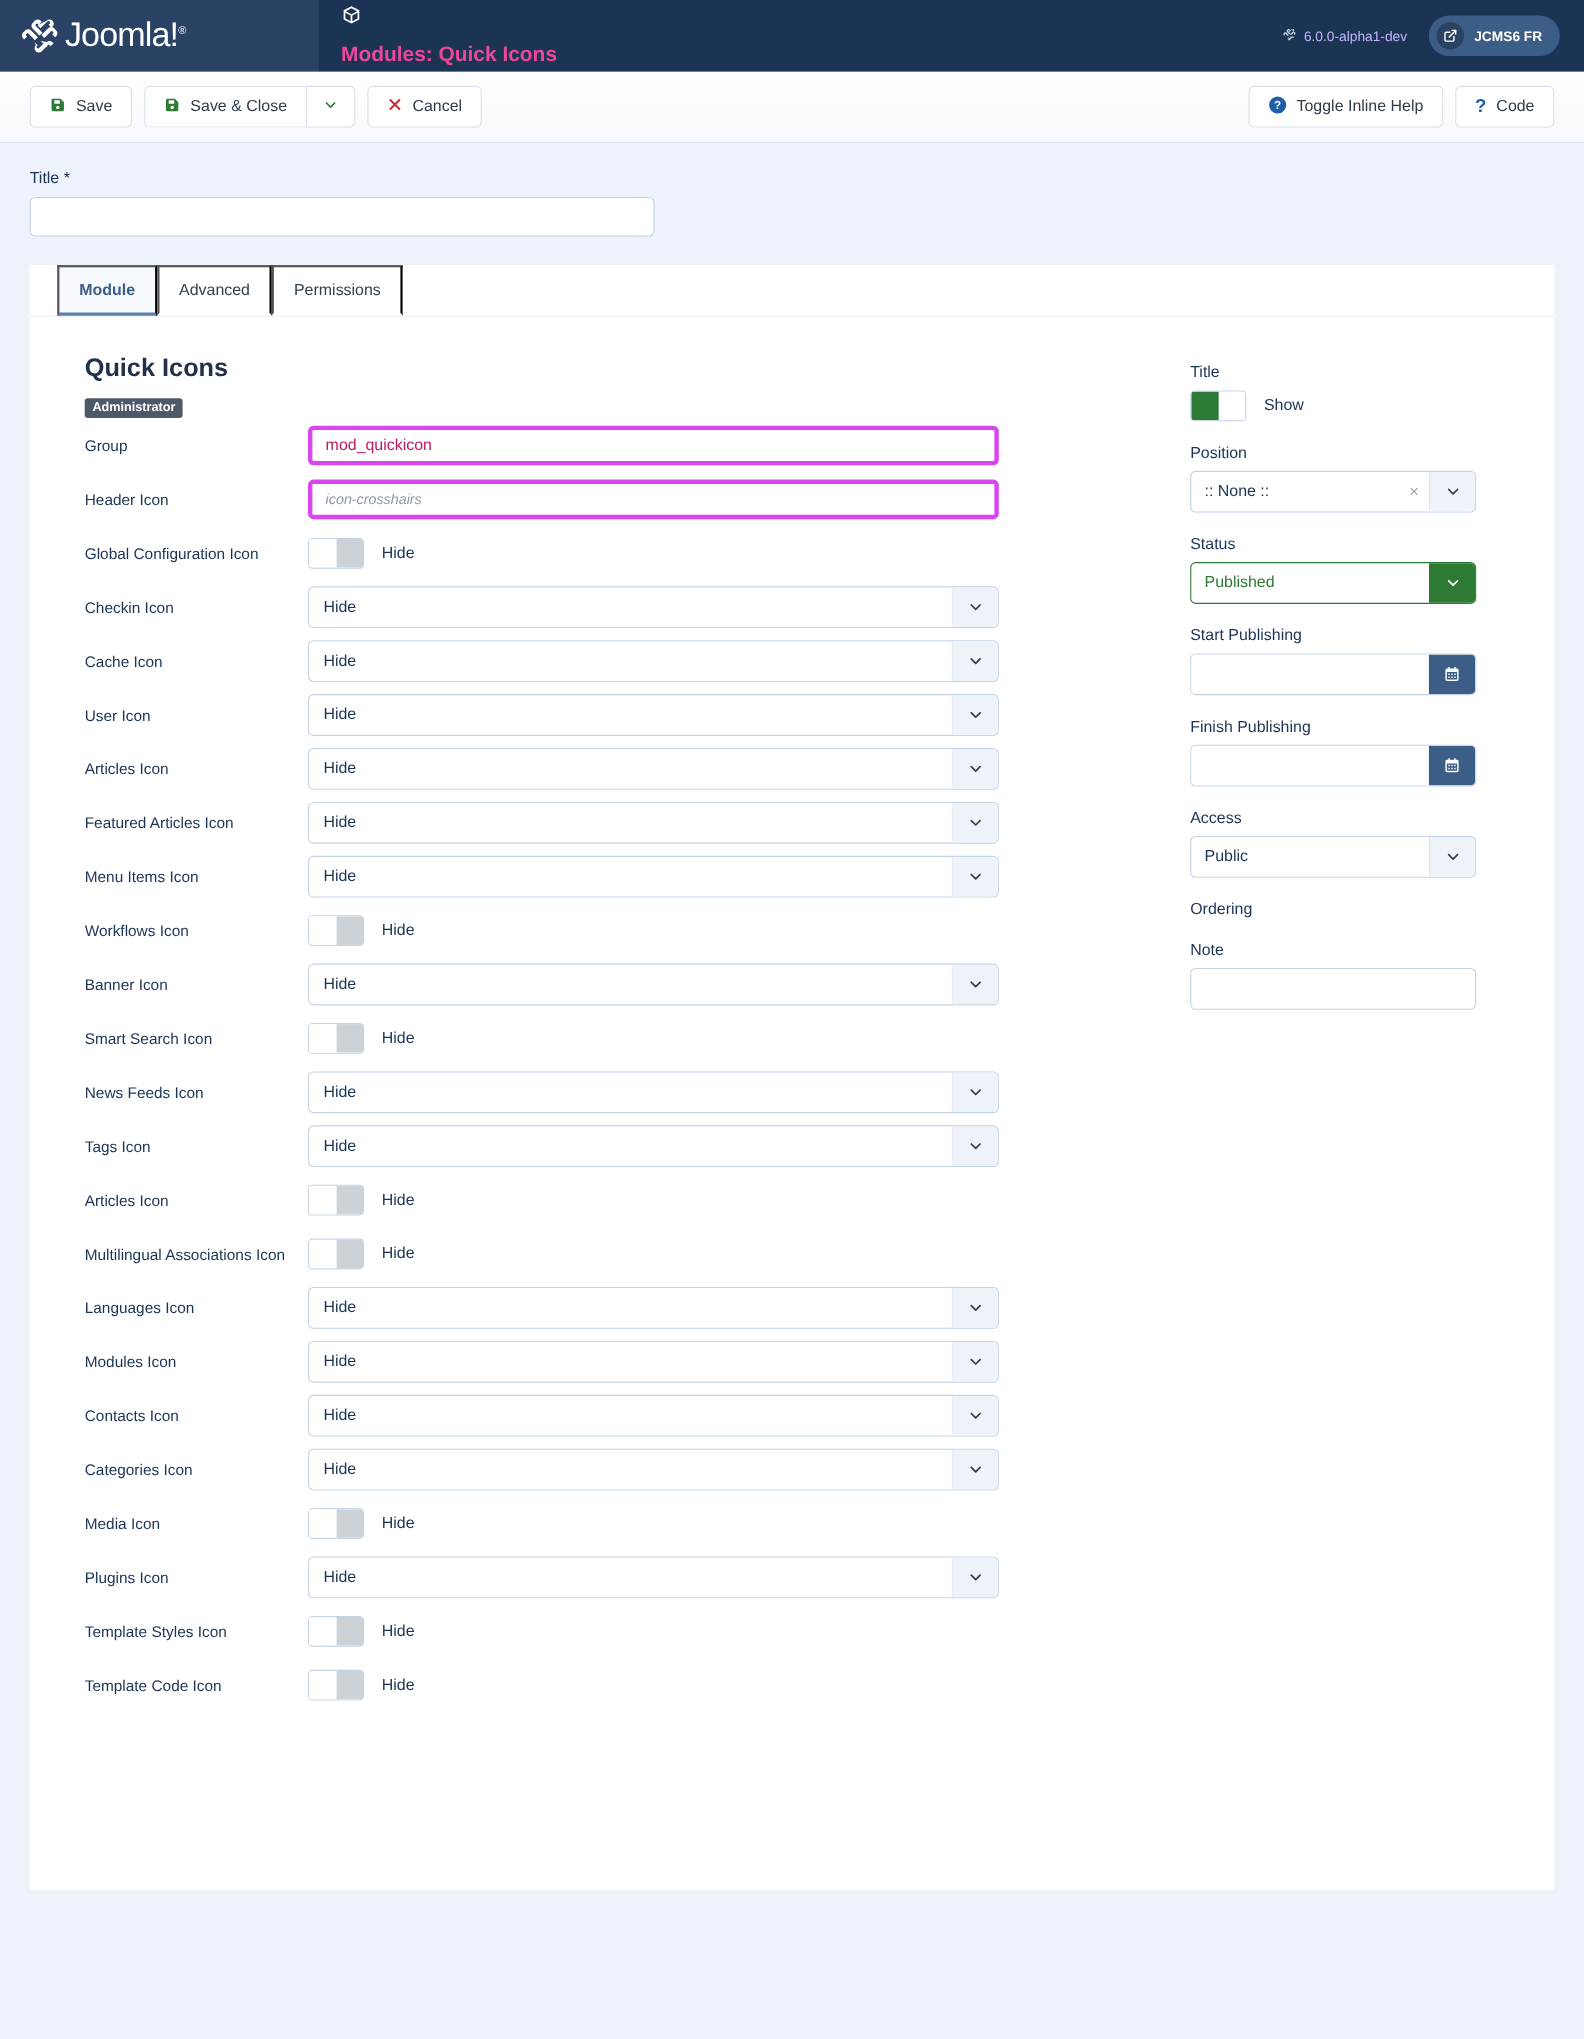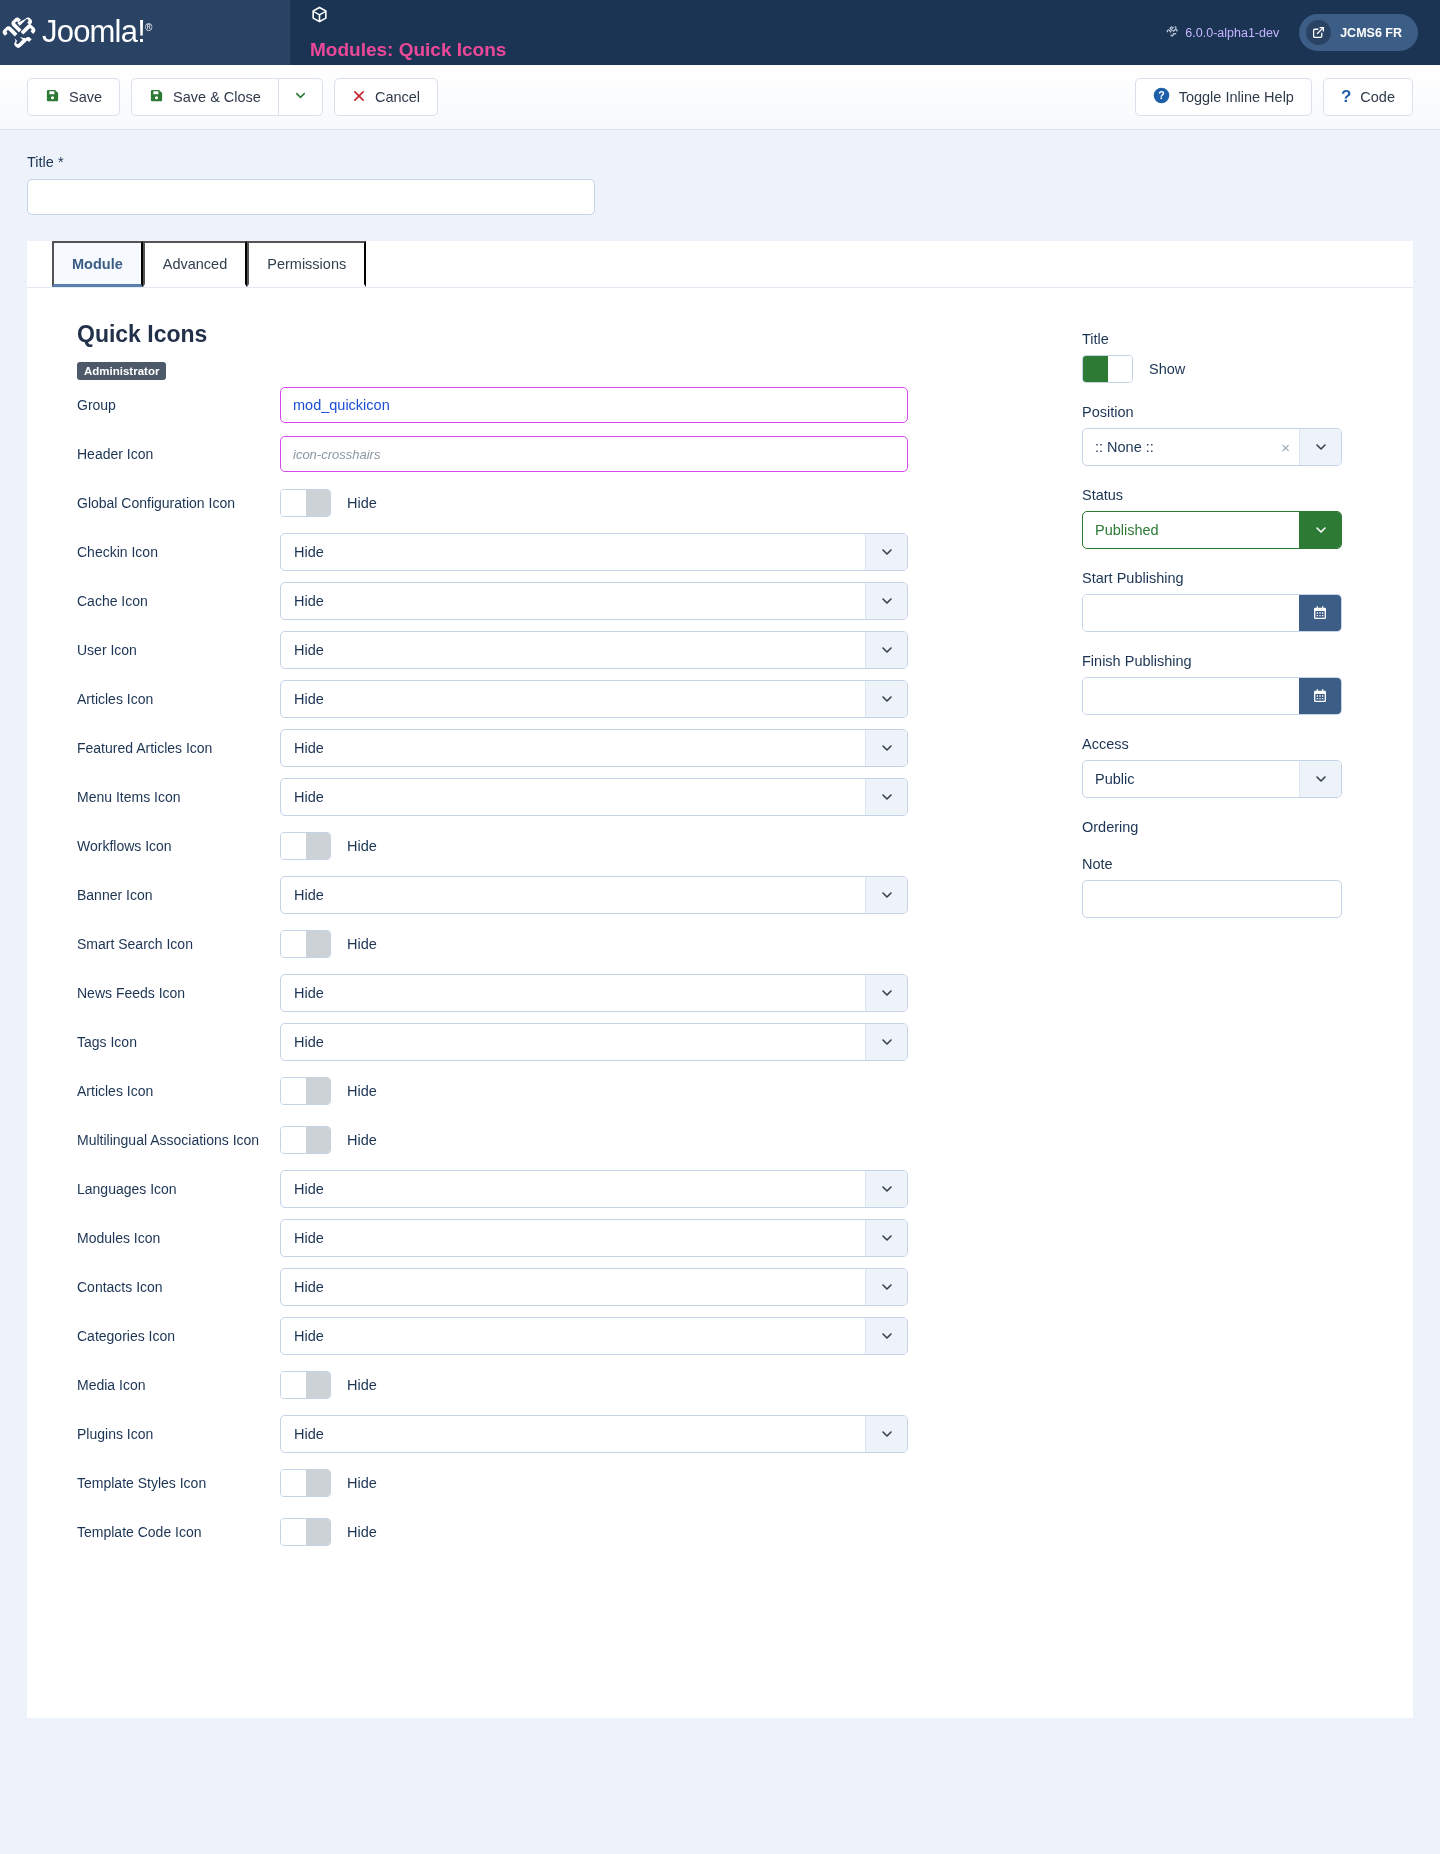--- a/index.html
+++ b/index.html
@@ -16,21 +16,21 @@
     display: flex;
     align-items: stretch;
     height: 65px;
     background: #1c3454;
   }
   .header-brand {
     width: 290px;
     background: #2a4365;
     display: flex;
     align-items: center;
-    padding-left: 1px;
+    padding-left: 18px;
     flex: none;
   }
   .joomla-logo { display: flex; align-items: center; gap: 3px; }
   .joomla-logo svg { display: block; }
   .joomla-word {
     color: #fff;
     font-size: 31px;
     letter-spacing: -0.8px;
     font-weight: 400;
     line-height: 1;
@@ -211,26 +211,26 @@
     flex: none;
     font-size: 14px;
     color: #1c3454;
     padding-right: 12px;
   }
   .fctl { flex: 1; display: flex; align-items: center; }
 
   .inp {
     width: 628px;
     height: 36px;
-    border: 1px solid #d946ef;
+    border: 4px solid #d946ef;
     border-radius: 5px;
     background: #fff;
     padding: 0 12px;
     font-size: 14.5px;
-    color: #1d4ed8;
+    color: #be185d;
     font-family: "Liberation Sans", sans-serif;
   }
   .inp::placeholder { color: #8c97a5; font-style: italic; font-size: 13px; }
 
   .sel {
     width: 628px;
     height: 38px;
     border: 1px solid #c4d3e6;
     border-radius: 5px;
     background: #fff;

